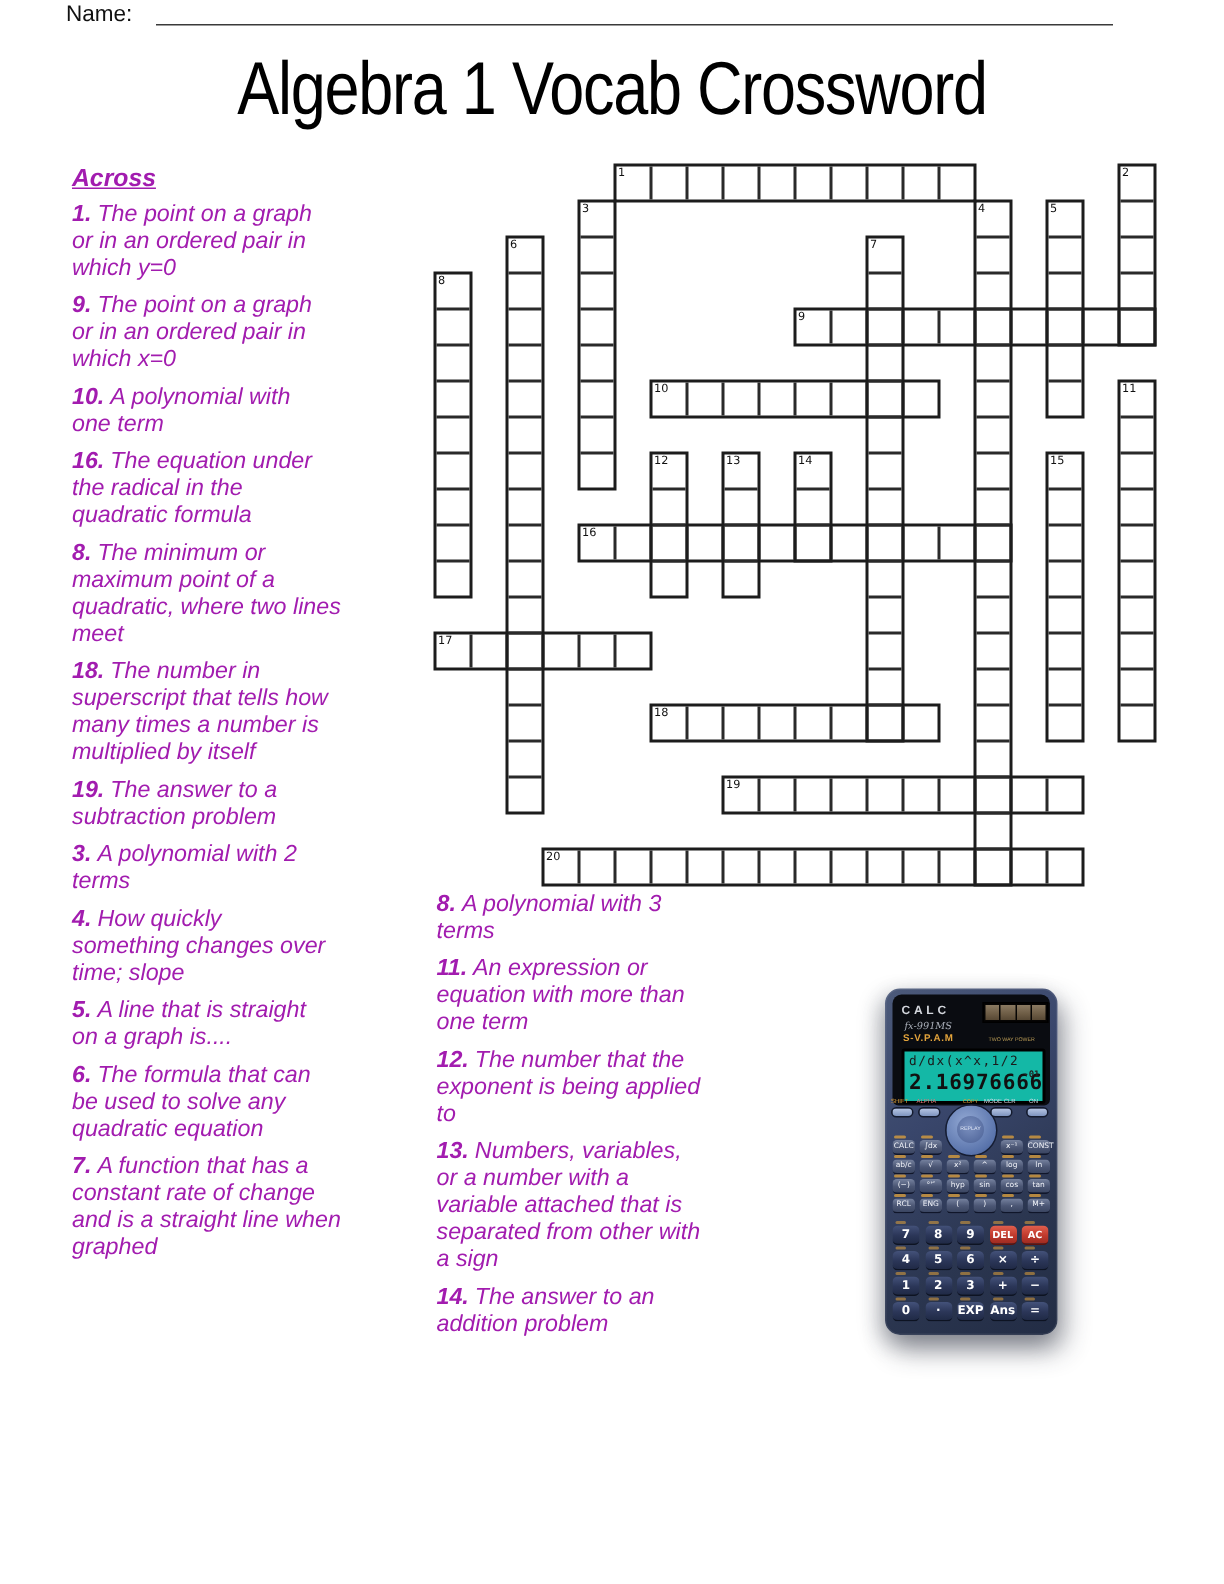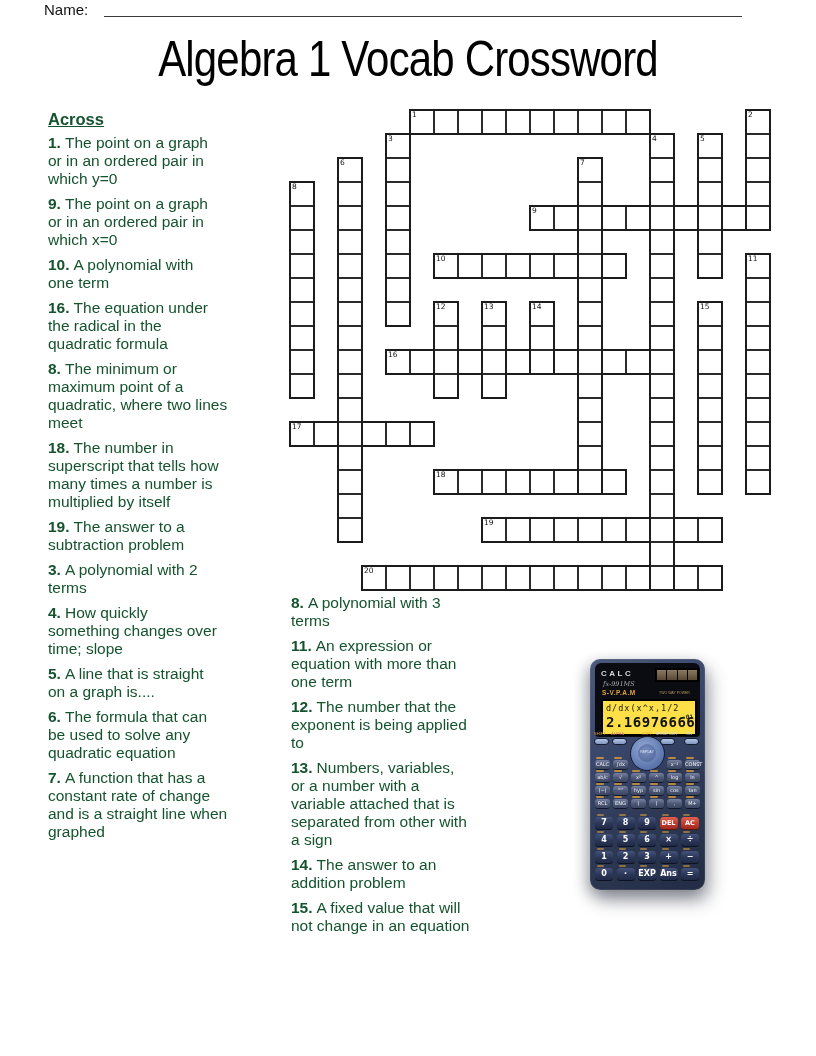--- a/index.html
+++ b/index.html
@@ -9,21 +9,21 @@
   
   #name-row{position:absolute;left:44px;top:1px;width:700px;height:18px;}
   #name-label{position:absolute;left:0;top:0;font-size:15px;color:#111;}
   #name-line{position:absolute;left:60px;top:0;width:638px;height:15px;
              border-bottom:1.4px solid #3a3a3a;}
   #title{position:absolute;left:0;top:30px;width:816px;text-align:center;
          font-size:50px;font-weight:500;letter-spacing:-1px;color:#000;
          transform:scaleX(0.84);transform-origin:408px 0;}
 
   
-  .clue-col{position:absolute;font-size:15.5px;line-height:18px;color:#14532d;}
+  .clue-col{position:absolute;font-size:15.5px;line-height:18px;color:#a21caf;font-style:italic;}
   #col-left{left:48px;top:110px;width:246px;}
   #col-mid{left:291px;top:594px;width:252px;}
   .clue-heading{font-size:16.5px;font-weight:bold;text-decoration:underline;
                 margin:0 0 6px 0;}
   .clue{margin:0 0 7px 0;}
   .cnum{font-weight:bold;margin-right:4px;}
   .ctext{white-space:pre-line;}
 
   
   #grid{position:absolute;left:0;top:0;width:816px;height:1056px;pointer-events:none;}
@@ -44,21 +44,21 @@
   #calc-brand{position:absolute;left:6px;top:6px;font-size:8px;letter-spacing:2.5px;
               color:#d3d6dc;font-weight:bold;}
   #calc-solar{position:absolute;left:60px;top:5px;width:44px;height:14px;background:#060504;
               border:1px solid #000;display:flex;gap:1px;padding:1px;box-sizing:border-box;}
   .solar-cell{flex:1;background:linear-gradient(180deg,#8a7a62 0%,#6d5c45 60%,#574834 100%);}
   #calc-model{position:absolute;left:8px;top:17px;font-size:6.5px;font-style:italic;
               color:#a9aeb8;font-family:"DejaVu Serif",serif;}
   #calc-svpam{position:absolute;left:7px;top:26px;font-size:6.5px;font-weight:bold;color:#e2a33b;
               letter-spacing:0.5px;}
   #calc-power{position:absolute;left:64px;top:28px;font-size:3.5px;color:#b89a55;}
-  #calc-display{position:absolute;left:6px;top:36px;width:92px;height:33px;background:#fde047;
+  #calc-display{position:absolute;left:6px;top:36px;width:92px;height:33px;background:#14b8a6;
                 border:2px solid #000;border-radius:2px;
                 font-family:"DejaVu Sans Mono",monospace;overflow:hidden;}
   #disp-l1{position:absolute;left:3px;top:2px;font-size:8.5px;letter-spacing:1px;color:#1a1a1a;}
   #disp-l2{position:absolute;left:3px;top:13px;font-size:14px;font-weight:bold;color:#111;
            letter-spacing:0.5px;}
   #disp-exp{position:absolute;right:2px;top:12px;font-size:6px;font-weight:bold;color:#222;}
 
   .oval-label{position:absolute;font-size:4px;line-height:4px;white-space:nowrap;}
   .oval{position:absolute;width:15px;height:7px;border-radius:4px;
         background:linear-gradient(180deg,#b7c6e4,#7e94bf);border:1px solid #141b2e;
@@ -146,22 +146,20 @@
       <div class="clue"><span class="cnum">12.</span><span class="ctext">The number that the
 exponent is being applied
 to</span></div>
       <div class="clue"><span class="cnum">13.</span><span class="ctext">Numbers, variables,
 or a number with a
 variable attached that is
 separated from other with
 a sign</span></div>
       <div class="clue"><span class="cnum">14.</span><span class="ctext">The answer to an
 addition problem</span></div>
-      <div class="clue"><span class="cnum">15.</span><span class="ctext">A fixed value that will
-not change in an equation</span></div>
     </div>
 
   <div id="grid">
       <div class="word" style="left: 409px; top: 109px; width: 242px; height: 26px;">
         <div class="sep v" style="left: 22.25px;"></div>
         <div class="sep v" style="left: 46.25px;"></div>
         <div class="sep v" style="left: 70.25px;"></div>
         <div class="sep v" style="left: 94.25px;"></div>
         <div class="sep v" style="left: 118.25px;"></div>
         <div class="sep v" style="left: 142.25px;"></div>

